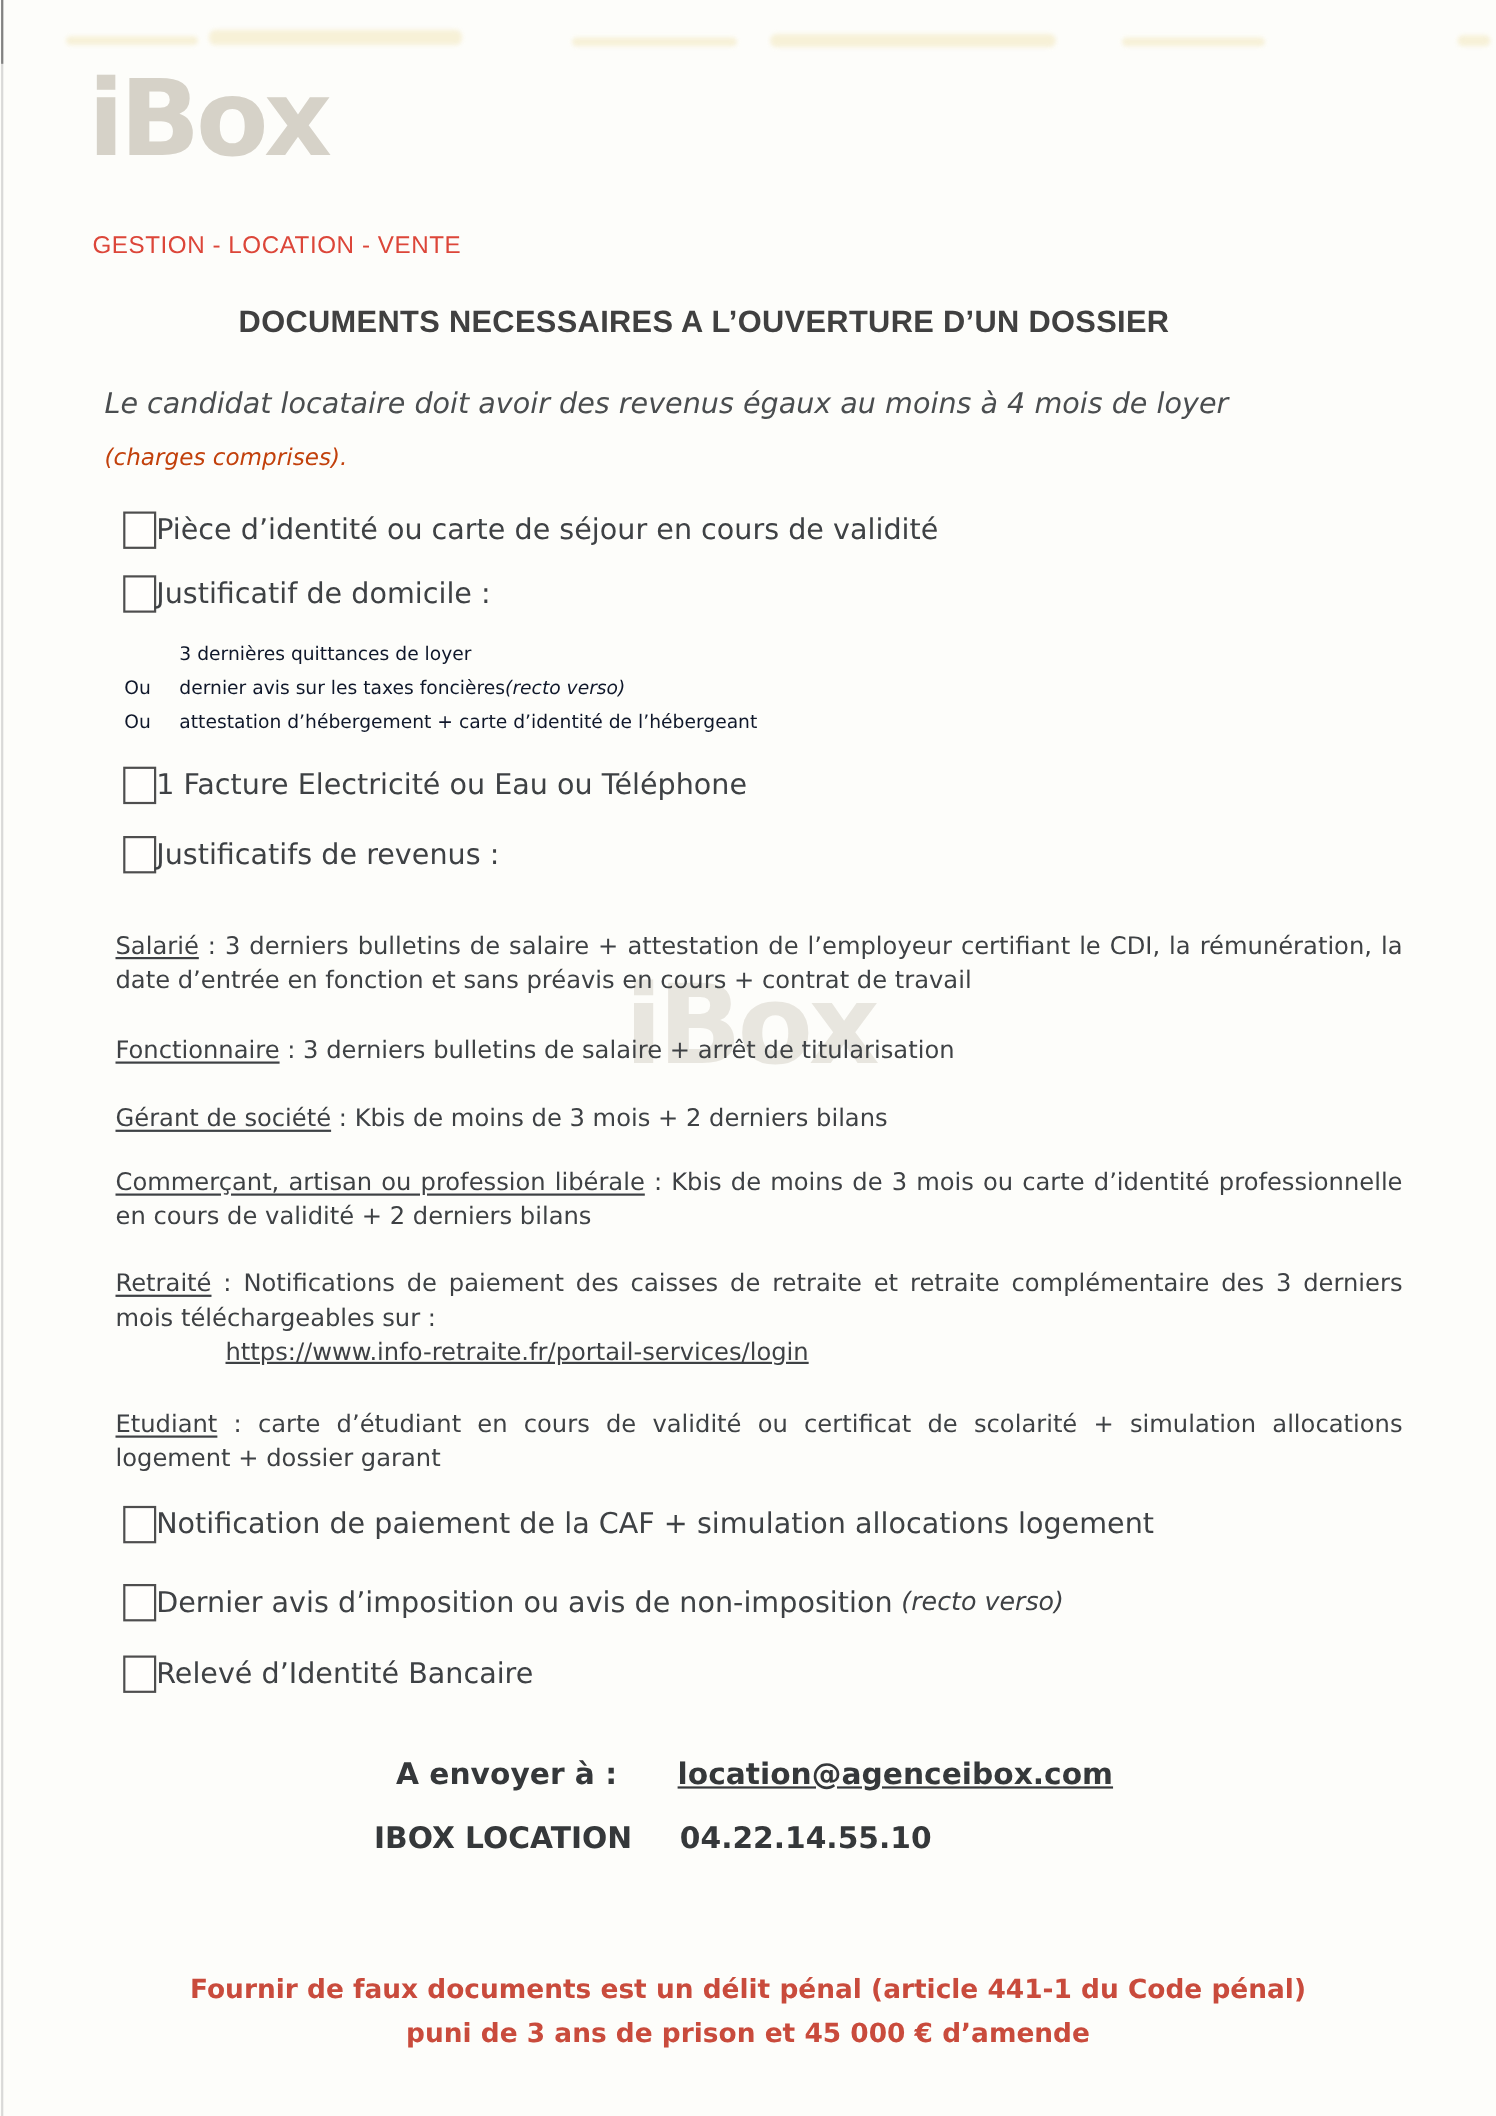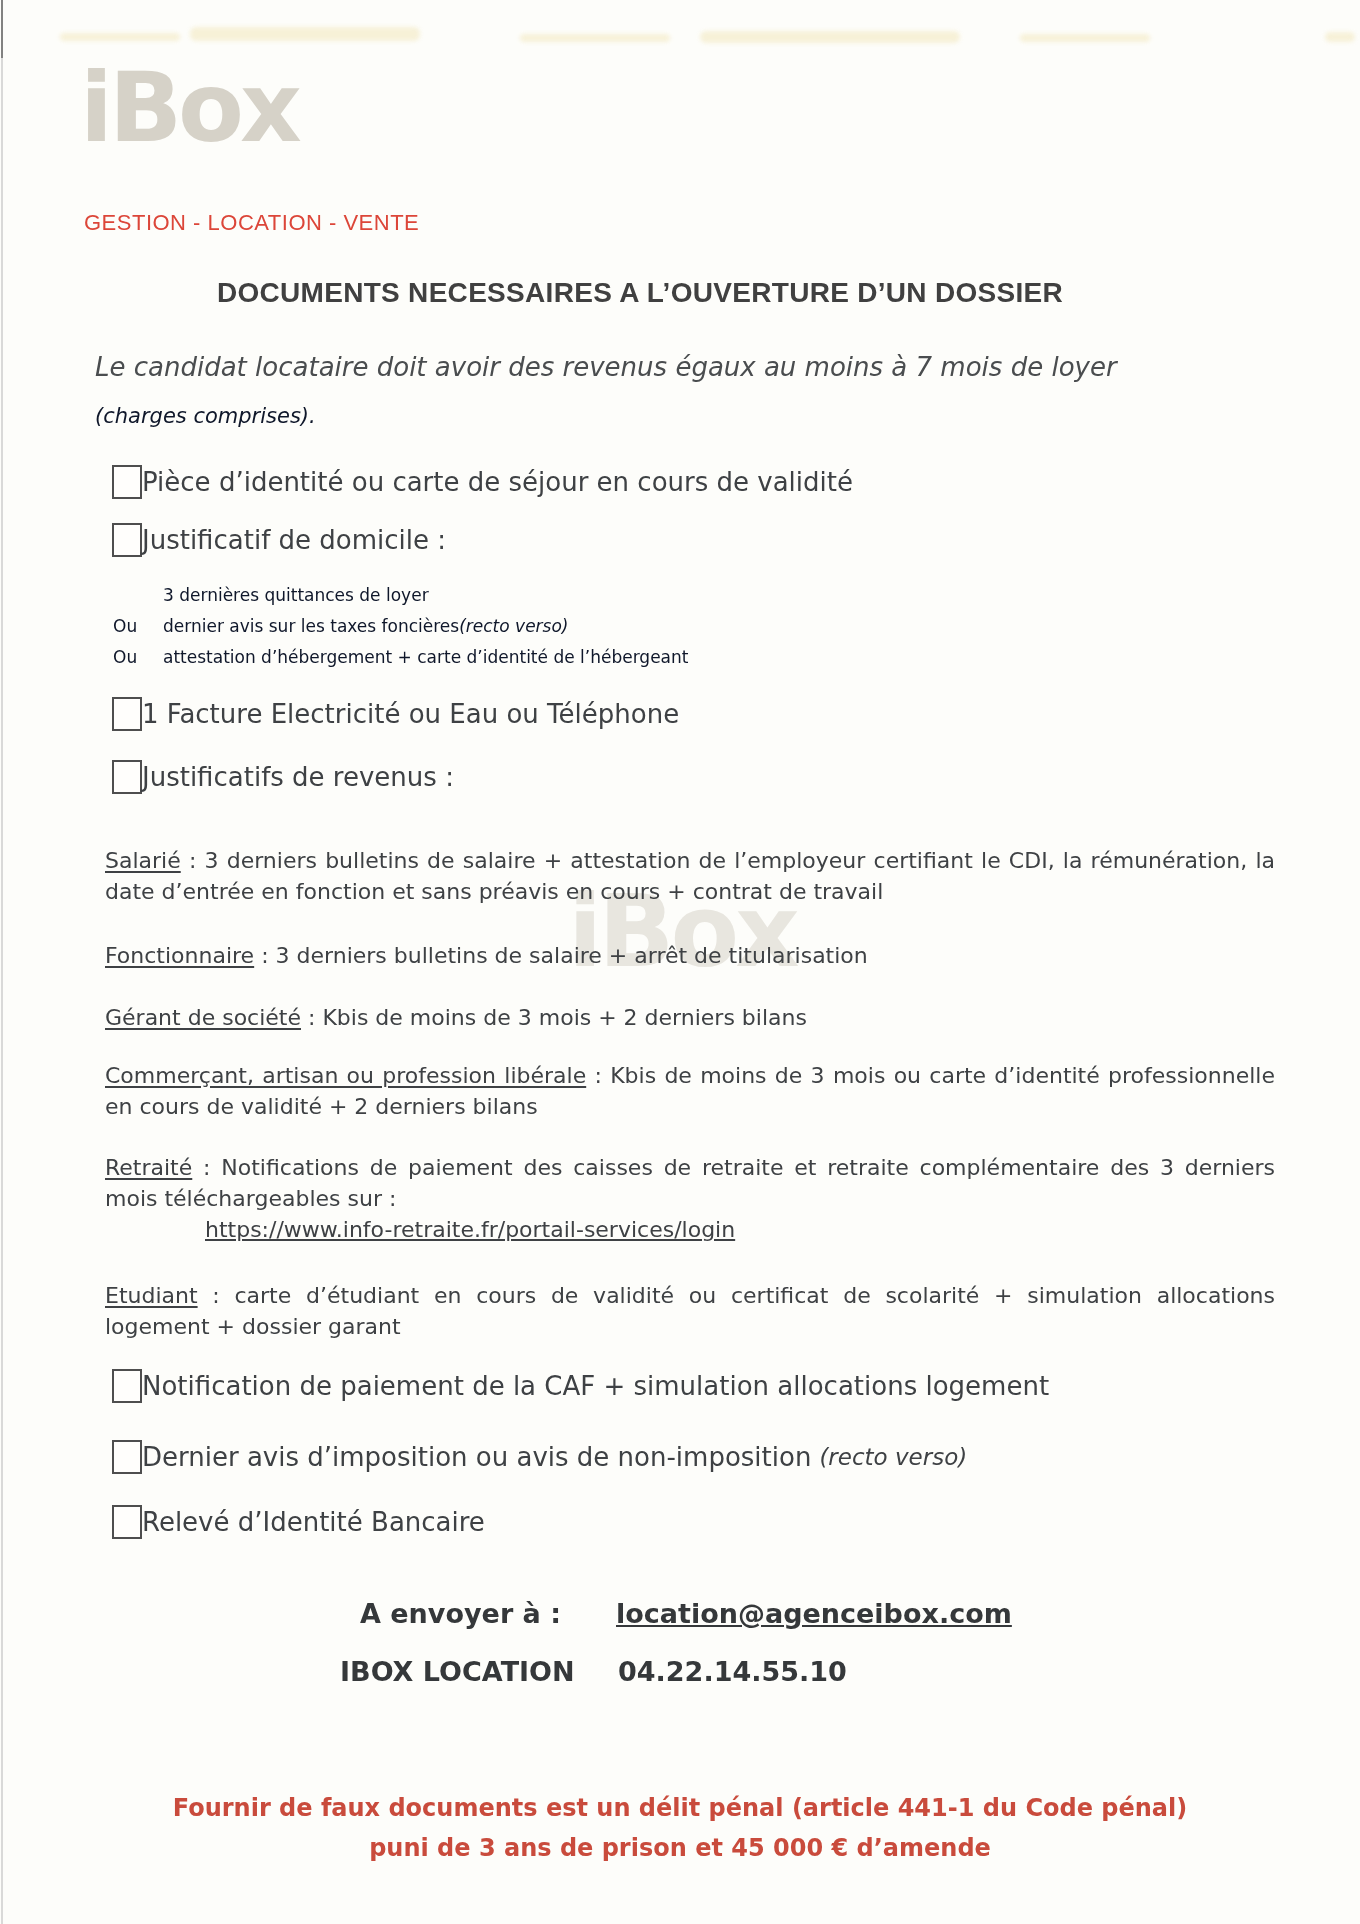--- a/index.html
+++ b/index.html
@@ -15,21 +15,21 @@
   .edge-line-dark { left:1px; top:0; width:2px; height:58px; background:#6c6c6c; opacity:.8; }
   .smudge { background:#f6efd2; filter:blur(2px); border-radius:6px; opacity:.85; }
 
   
   .logo-text { font-size:96px; font-weight:bold; color:#d6d2c8; letter-spacing:-4px; line-height:1; }
   .logo-tagline { font-size:22px; color:#dc4639; letter-spacing:.5px; font-family:"Liberation Sans",sans-serif; }
 
   .doc-title { font-family:"Liberation Sans",sans-serif; font-size:28px; font-weight:bold; color:#404040; letter-spacing:.3px; text-align:center; width:1200px; }
 
   .intro1 { font-style:italic; font-size:26px; color:#4a4d4f; }
-  .intro2 { font-style:italic; font-size:21px; color:#0f172a; }
+  .intro2 { font-style:italic; font-size:21px; color:#c2410c; }
 
   .cb-row { display:flex; align-items:center; }
   .cb { width:26px; height:30px; border:2px solid #4e4e4e; background:#fffefc; flex:none; }
   .cb-label { font-size:26px; color:#3e4144; white-space:nowrap; }
   .cb-note { margin-left:8px; font-size:23px; font-style:italic; color:#3e4144; white-space:nowrap; }
 
   .opt-row { display:flex; font-size:17px; line-height:31px; color:#0f172a; }
   .opt-prefix { width:50px; flex:none; }
   .note-italic { font-style:italic; }
 
@@ -60,21 +60,21 @@
   <div class="abs smudge" style="left:1020px;top:34px;width:130px;height:8px;"></div>
   <div class="abs smudge" style="left:1325px;top:32px;width:30px;height:10px;"></div>
 
   <div class="abs watermark" style="left:568px;top:882px;">iBox</div>
 
   <div class="abs content logo-text" style="left:80px;top:60px;">iBox</div>
   <div class="abs content logo-tagline" style="left:84px;top:210px;">GESTION - LOCATION - VENTE</div>
 
   <div class="abs content doc-title" style="left:40px;top:277px;">DOCUMENTS NECESSAIRES A L’OUVERTURE D’UN DOSSIER</div>
 
-  <div class="abs content intro1" style="left:95px;top:352px;">Le candidat locataire doit avoir des revenus égaux au moins à 7 mois de loyer</div>
+  <div class="abs content intro1" style="left:95px;top:352px;">Le candidat locataire doit avoir des revenus égaux au moins à 4 mois de loyer</div>
   <div class="abs content intro2" style="left:95px;top:404px;">(charges comprises).</div>
 
   <div class="abs content cb-row" style="left:112px;top:465px;">
     <span class="cb"></span>
     <span class="cb-label">Pièce d’identité ou carte de séjour en cours de validité</span>
   </div>
 
   <div class="abs content cb-row" style="left:112px;top:523px;">
     <span class="cb"></span>
     <span class="cb-label">Justificatif de domicile :</span>

